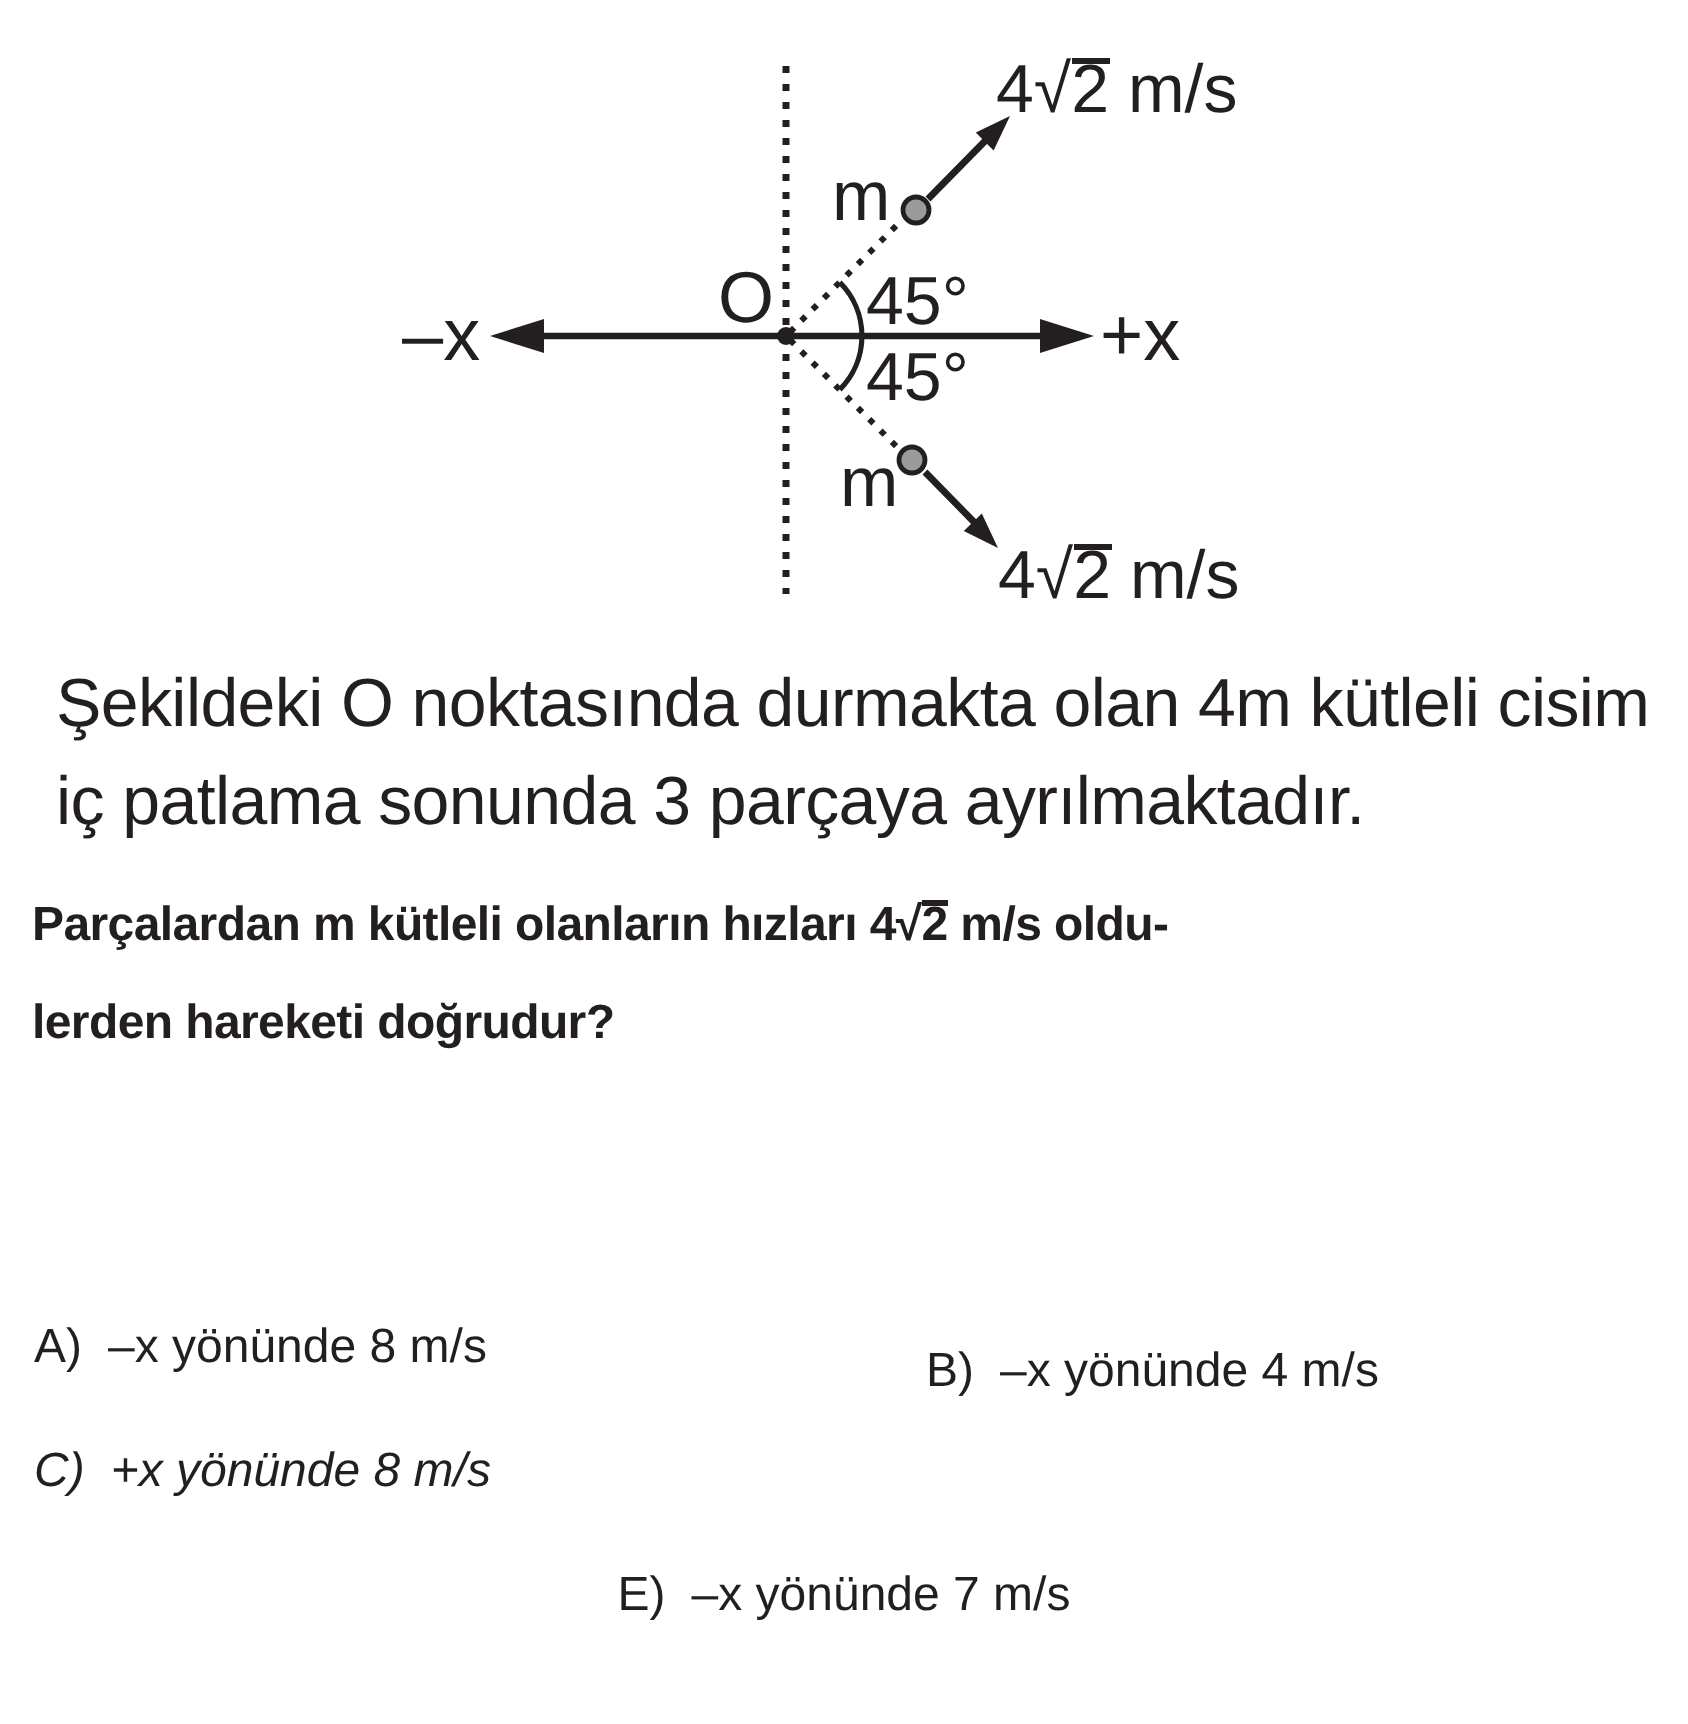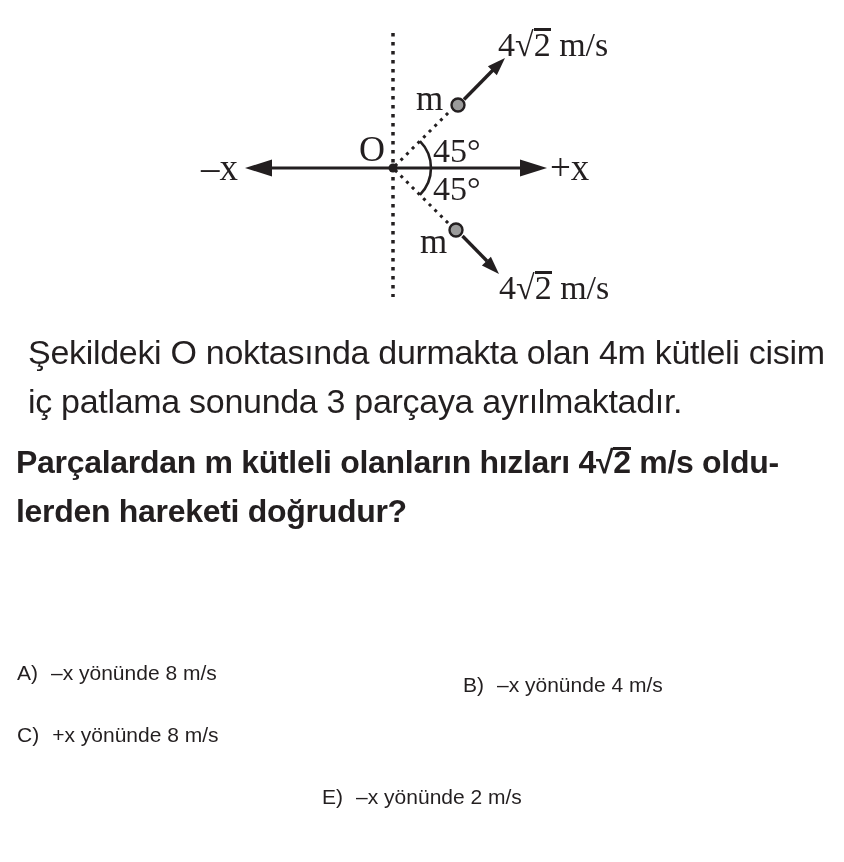--- a/index.html
+++ b/index.html
@@ -2,45 +2,45 @@
 <html style="--ink: #231f20; --mass: #9b9b9b;"><head>
 <meta charset="utf-8">
 <style>
   :root { --ink:#231f20; --mass:#9b9b9b; --bg:#ffffff; }
   * { margin:0; padding:0; box-sizing:border-box; }
   body { background:#fff; }
   .page {
     position:relative; width:844px; height:862px; background:var(--bg);
     color:var(--ink); font-family:"Liberation Sans", sans-serif; overflow:hidden;
   }
-  .lbl { position:absolute; line-height:1; white-space:nowrap;font-family:Liberation Serif, serif; }
+  .lbl { position:absolute; line-height:1; white-space:nowrap; }
   .axis-lbl { font-size:37px; }
   .origin-lbl { font-size:36px; }
   .mass-lbl { font-size:35px; }
   .angle-lbl { font-size:34px; }
   .speed-lbl { font-size:34px; }
   .rad { display:inline-block; line-height:0.8; border-top:3px solid currentColor; }
   svg .ln { stroke:var(--ink); fill:none; }
   svg .fillink { fill:var(--ink); stroke:none; }
   svg .mass { fill:var(--mass); stroke:var(--ink); stroke-width:2.4; }
   .intro {
     position:absolute; left:28px; top:328px; width:820px;
     font-size:34px; line-height:49px; letter-spacing:-0.3px;
   }
   .question {
     position:absolute; left:16px; top:438px; width:820px;
-    font-size:32px; line-height:49px; font-weight:bold; letter-spacing:-0.3px;
+    font-size:24px; line-height:49px; font-weight:bold; letter-spacing:-0.3px;
   }
   .question .rad { border-top-width:3.5px; }
-  .options { position:absolute; left:0; top:652px; width:844px; height:200px; font-size:21px; }
+  .options { position:absolute; left:0; top:652px; width:844px; height:200px; font-size:24px; }
   .opt { position:absolute; white-space:nowrap; line-height:1.2; }
   .opt .letter { display:inline-block; margin-right:13px; }
   .opt-a { left:17px;  top:8px; }
   .opt-b { left:463px; top:20px; }
-  .opt-c { left:17px;  top:70px; }
+  .opt-c { left:17px;  top:70px;font-style:italic; }
   .opt-d { left:463px; top:70px; }
   .opt-e { left:0; right:0; top:132px; text-align:center; }
 </style>
 </head>
 <body>
 
 <div class="page">
 
   <div>
     <svg style="position:absolute;left:0;top:0" width="844" height="320" viewBox="0 0 844 320">
@@ -99,17 +99,17 @@
     <div class="opt opt-a">
       <span class="letter">A)</span><span>–x yönünde 8 m/s</span>
     </div>
     <div class="opt opt-b">
       <span class="letter">B)</span><span>–x yönünde 4 m/s</span>
     </div>
     <div class="opt opt-c">
       <span class="letter">C)</span><span>+x yönünde 8 m/s</span>
     </div>
     <div class="opt opt-e">
-      <span class="letter">E)</span><span>–x yönünde 2 m/s</span>
+      <span class="letter">E)</span><span>–x yönünde 7 m/s</span>
     </div>
   </div>
 
 </div>
 
 </body></html>

